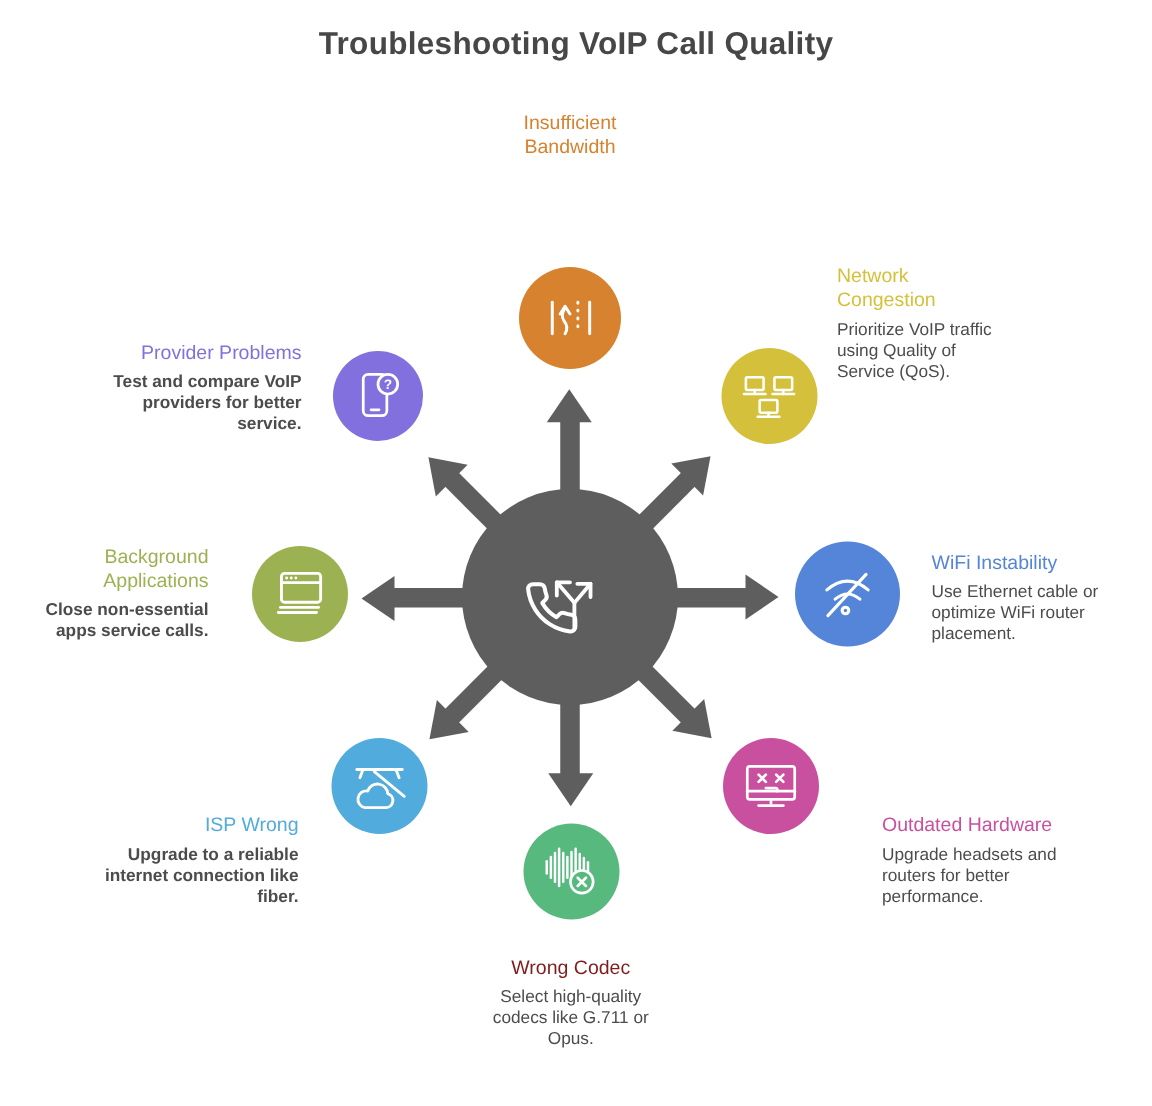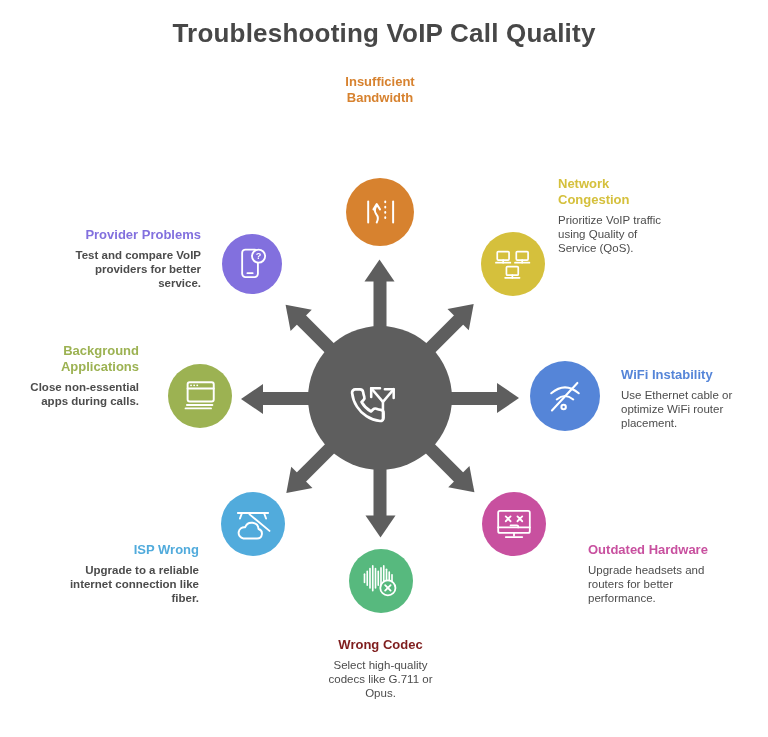--- a/index.html
+++ b/index.html
@@ -2,40 +2,40 @@
 <html><head>
 <meta charset="utf-8">
 <style>
   html,body{margin:0;padding:0;background:#ffffff;}
   #canvas{
     position:relative;width:768px;height:737px;background:#ffffff;overflow:hidden;
     font-family:"Liberation Sans",sans-serif;
   }
   .title{
     position:absolute;top:18px;left:0;width:768px;text-align:center;
-    font-size:26px;font-weight:bold;color:#474747;letter-spacing:.2px;
+    font-size:21px;font-weight:bold;color:#474747;letter-spacing:.2px;
   }
   
   .arrow{
     position:absolute;left:380px;top:392px;height:13px;background:#5E5E5E;
     transform-origin:0 6.5px;z-index:1;
   }
   .arrow::after{
     content:"";position:absolute;right:-21px;top:-9px;width:0;height:0;
     border-left:22px solid #5E5E5E;border-top:15.5px solid transparent;border-bottom:15.5px solid transparent;
   }
   .hub{
     position:absolute;left:308px;top:326px;width:144px;height:144px;border-radius:50%;
     display:flex;align-items:center;justify-content:center;z-index:2;
   }
   .icon-circle{
     position:absolute;border-radius:50%;display:flex;align-items:center;justify-content:center;z-index:3;
   }
   .spoke-text{position:absolute;z-index:2;}
-  .spoke-text .label{font-size:13px;font-weight:bold;line-height:16px;}
+  .spoke-text .label{font-size:13px;font-weight:normal;line-height:16px;}
   .spoke-text .desc{font-size:11.5px;line-height:14px;color:#4C4C4C;margin-top:5px;}
   .ta-center{text-align:center;}
   .ta-left{text-align:left;}
   .ta-right{text-align:right;}
   .lbl-c{margin:0 auto;}
   .lbl-r{margin-left:auto;font-weight:bold;}
   svg{display:block;}
 </style>
 </head>
 <body>
@@ -173,23 +173,23 @@
       <g stroke="#fff" stroke-width="2.8" fill="none" stroke-linecap="round" stroke-linejoin="round">
         <line x1="10" y1="16" x2="54" y2="16"></line>
         <line x1="16" y1="16" x2="13" y2="24"></line>
         <line x1="48" y1="16" x2="51" y2="24"></line>
         <line x1="27" y1="18" x2="56" y2="42"></line>
         <path d="M18 53 h20 a7 7 0 0 0 2-13.7 a10 10 0 0 0-19.4-2.5 A8 8 0 0 0 18 53 Z"></path>
       </g>
     </svg>
   </div>
 
-  <div class="spoke-text ta-right" style="right:629px;top:343px;width:135px;">
+  <div class="spoke-text ta-right" style="right:629px;top:363px;width:135px;">
     <div class="label lbl-r" style="max-width: 96px; color: rgb(156, 178, 82);">Background Applications</div>
-    <div class="desc lbl-r" style="max-width:122px;">Close non-essential apps during calls.</div>
+    <div class="desc lbl-r" style="max-width:122px;">Close non-essential apps service calls.</div>
   </div>
   <div class="icon-circle" style="left: 168px; top: 364px; width: 64px; height: 64px; background-color: rgb(156, 178, 82); color: rgb(156, 178, 82);">
     <svg width="44" height="44" viewBox="0 0 64 64">
       <g stroke="#fff" stroke-width="2.8" fill="none" stroke-linecap="round" stroke-linejoin="round">
         <rect x="14" y="12" width="38" height="28" rx="3"></rect>
         <line x1="14" y1="21" x2="52" y2="21"></line>
         <path d="M13 45 h37"></path>
         <path d="M11 50 h37"></path>
       </g>
       <g fill="#fff">

